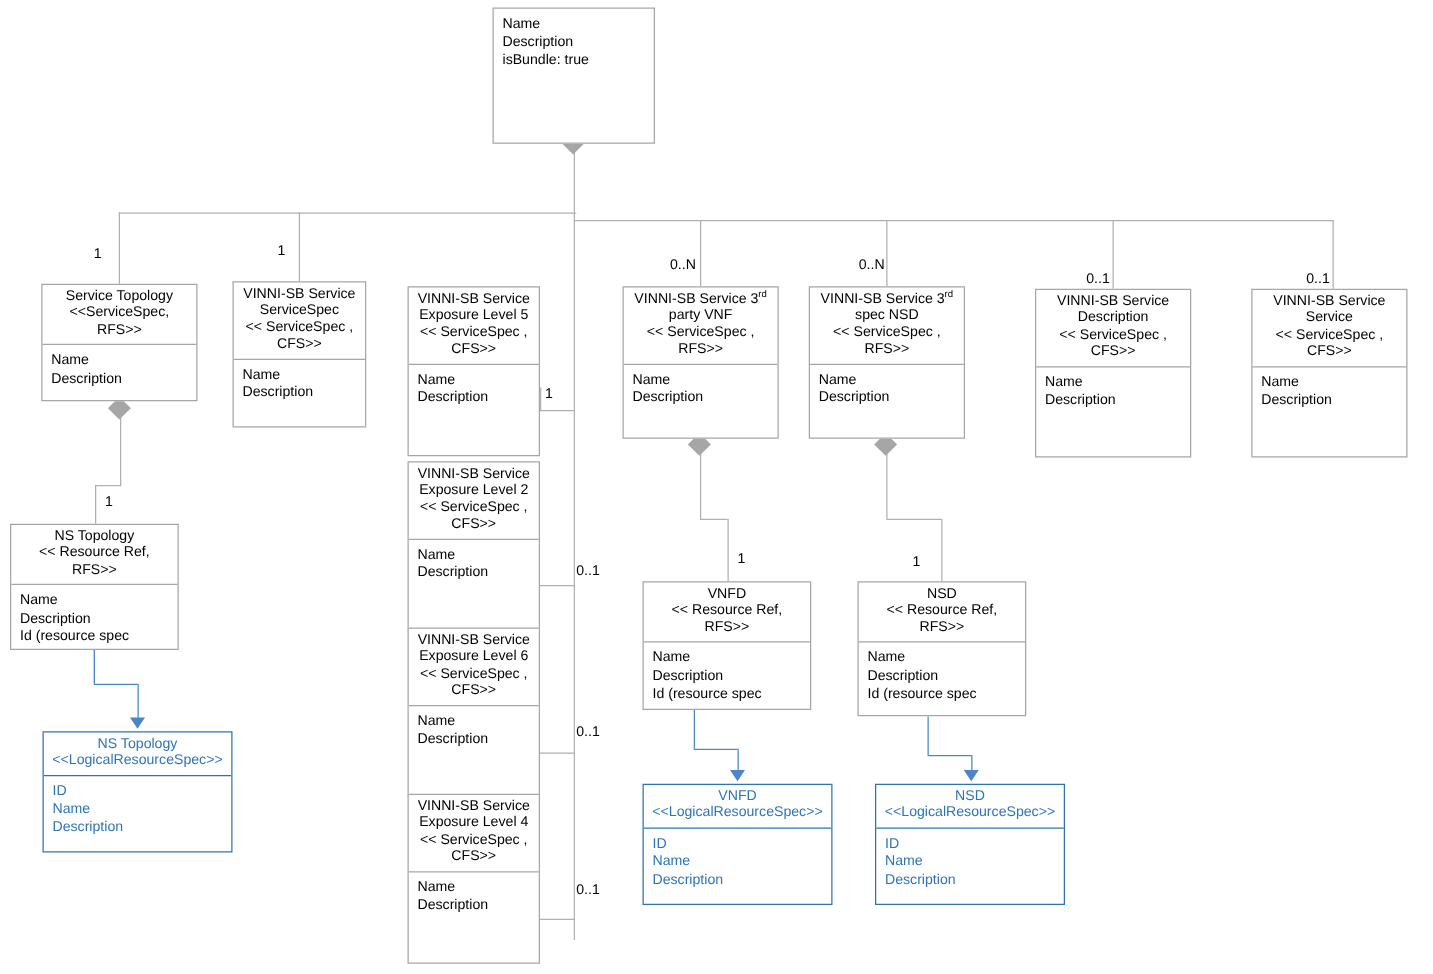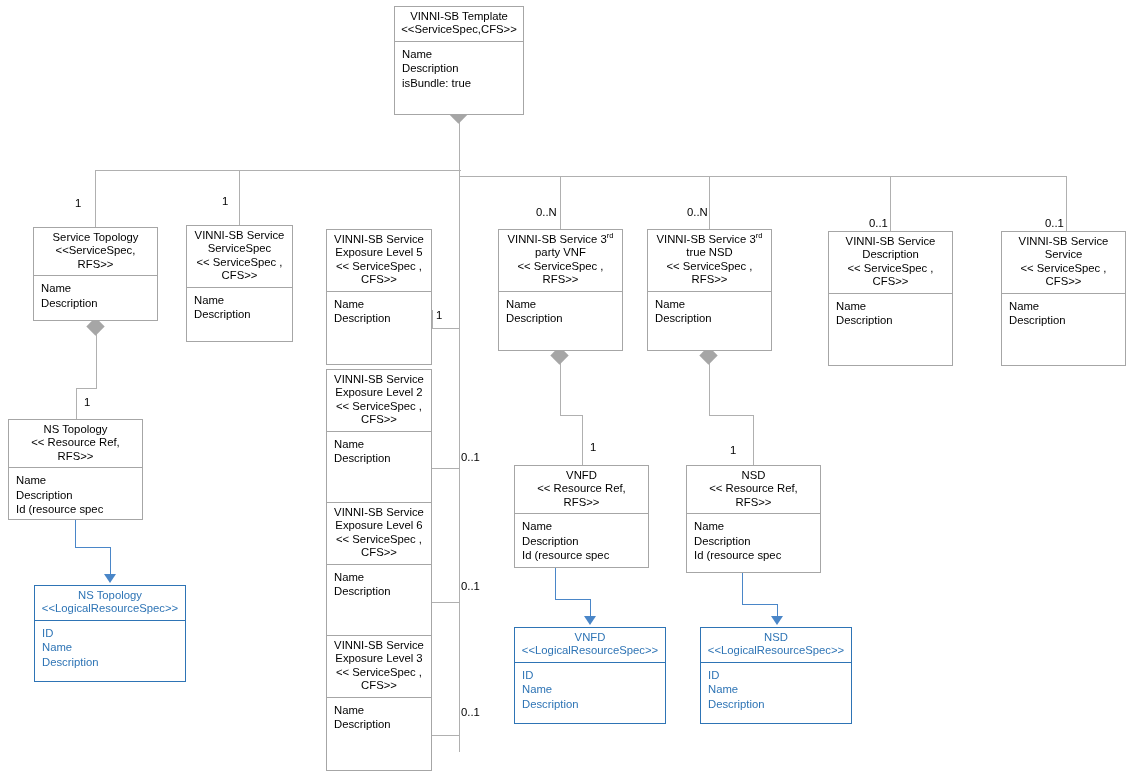--- a/index.html
+++ b/index.html
@@ -104,24 +104,20 @@
   <div class="mult" style="left:461px;top:706px;">0..1</div>
   <div class="mult" style="left:536px;top:206px;">0..N</div>
   <div class="mult" style="left:687px;top:206px;">0..N</div>
   <div class="mult" style="left:869px;top:217px;">0..1</div>
   <div class="mult" style="left:1045px;top:217px;">0..1</div>
   <div class="mult" style="left:84px;top:396px;">1</div>
   <div class="mult" style="left:590px;top:441px;">1</div>
   <div class="mult" style="left:730px;top:444px;">1</div>
 
   <div class="cls" style="left:394px;top:6px;width:130px;height:109px;">
-    <div class="hdr">
-      <span class="ln">VINNI-SB Template</span>
-      <span class="ln">&lt;&lt;ServiceSpec,CFS&gt;&gt;</span>
-    </div>
     <div class="body">
       <span class="ln">Name</span>
       <span class="ln">Description</span>
       <span class="ln">isBundle: true</span>
     </div>
   </div>
 
   <div class="cls" style="left:33px;top:227px;width:125px;height:94px;">
     <div class="hdr">
       <span class="ln">Service Topology</span>
@@ -182,21 +178,21 @@
     </div>
     <div class="body">
       <span class="ln">Name</span>
       <span class="ln">Description</span>
     </div>
   </div>
 
   <div class="cls" style="left:326px;top:635px;width:106px;height:136px;">
     <div class="hdr">
       <span class="ln">VINNI-SB Service</span>
-      <span class="ln">Exposure Level 3</span>
+      <span class="ln">Exposure Level 4</span>
       <span class="ln">&lt;&lt; ServiceSpec ,</span>
       <span class="ln">CFS&gt;&gt;</span>
     </div>
     <div class="body">
       <span class="ln">Name</span>
       <span class="ln">Description</span>
     </div>
   </div>
 
   <div class="cls" style="left:498px;top:229px;width:125px;height:122px;">
@@ -208,21 +204,21 @@
     </div>
     <div class="body">
       <span class="ln">Name</span>
       <span class="ln">Description</span>
     </div>
   </div>
 
   <div class="cls" style="left:647px;top:229px;width:125px;height:122px;">
     <div class="hdr">
       <span class="ln"><span>VINNI-SB Service 3</span><sup>rd</sup></span>
-      <span class="ln">true NSD</span>
+      <span class="ln">spec NSD</span>
       <span class="ln">&lt;&lt; ServiceSpec ,</span>
       <span class="ln">RFS&gt;&gt;</span>
     </div>
     <div class="body">
       <span class="ln">Name</span>
       <span class="ln">Description</span>
     </div>
   </div>
 
   <div class="cls" style="left:828px;top:231px;width:125px;height:135px;">

